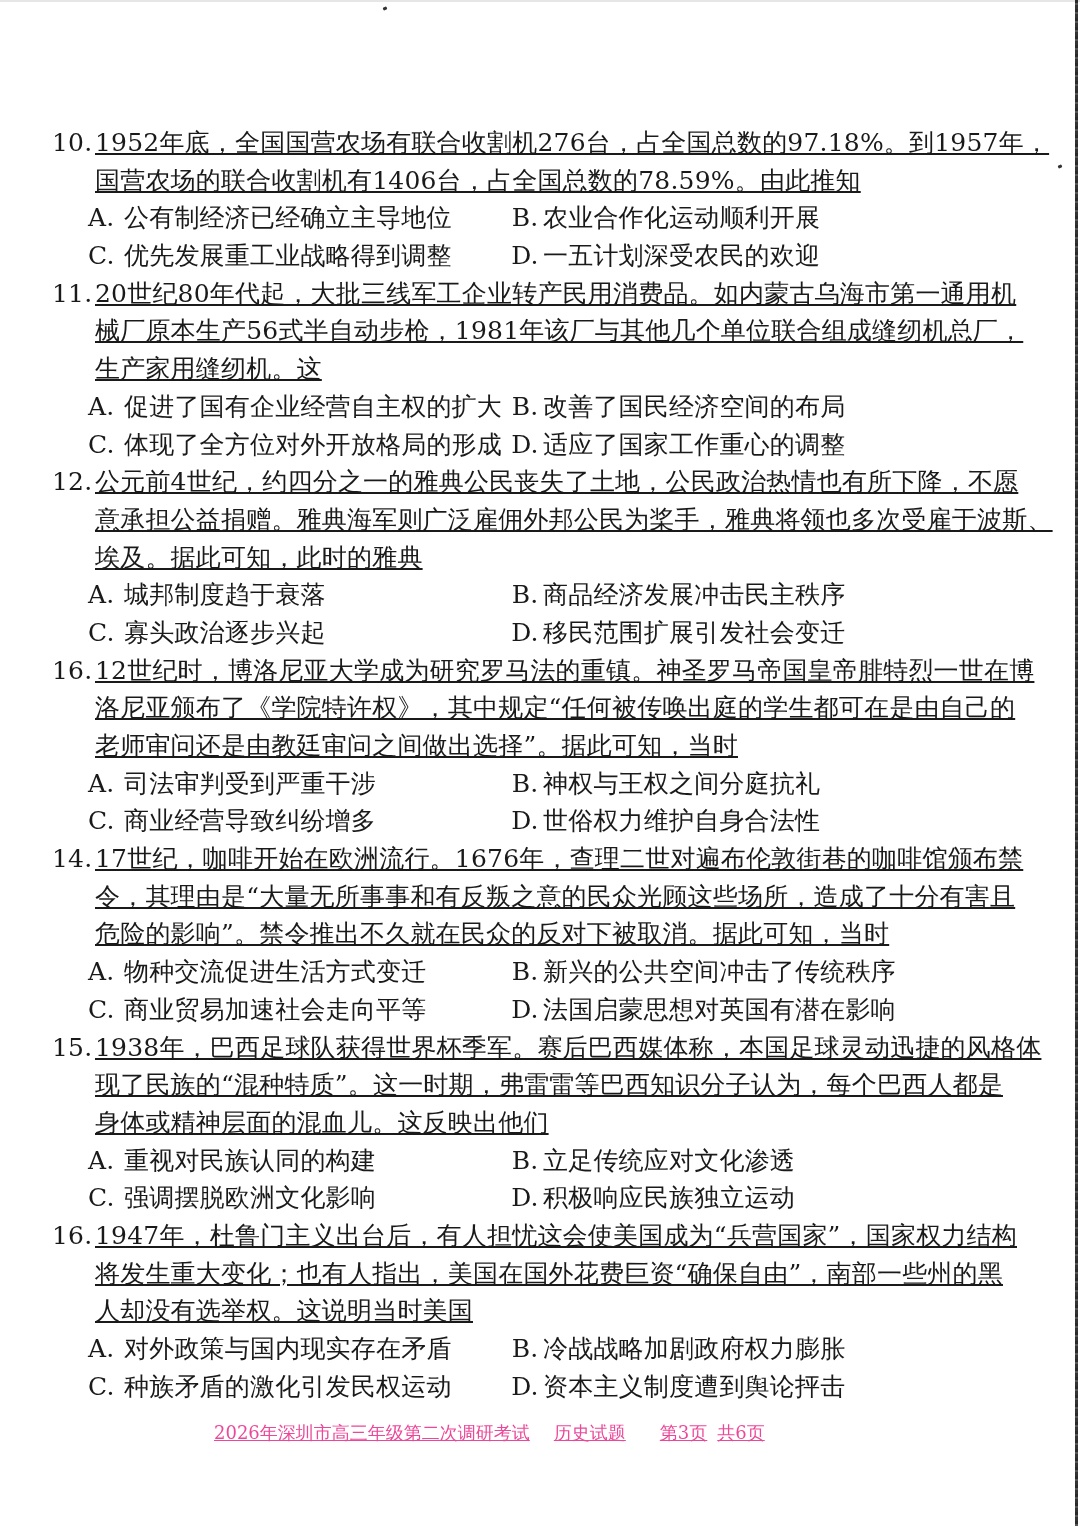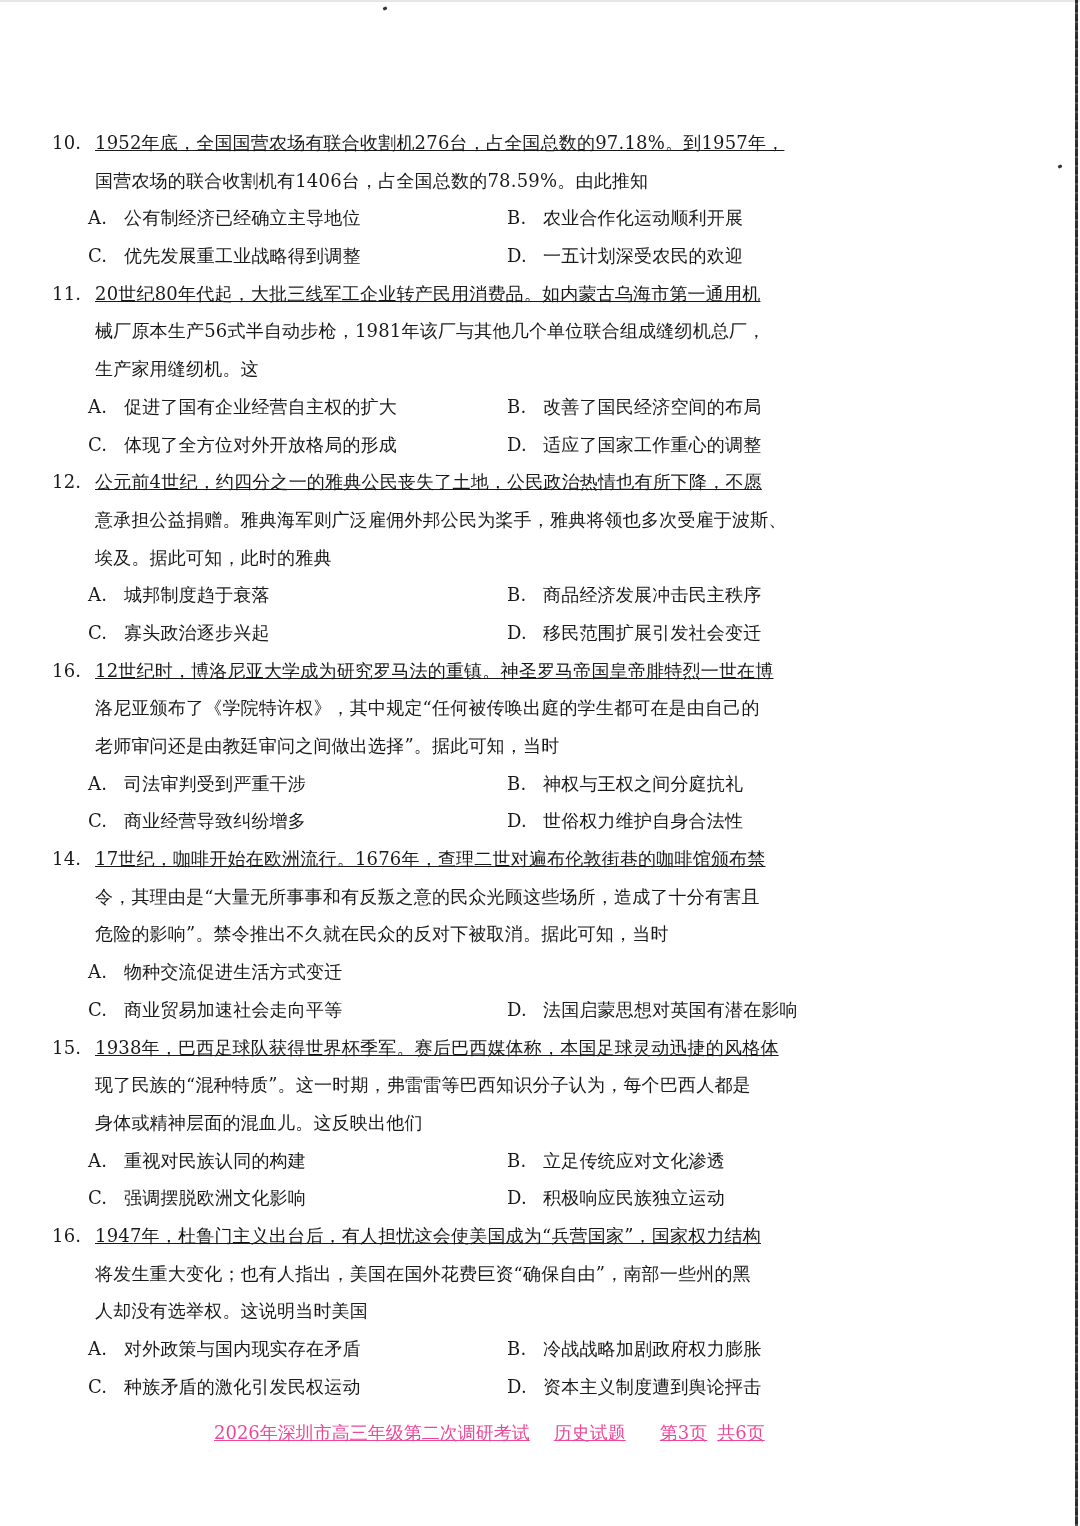--- a/index.html
+++ b/index.html
@@ -9,26 +9,26 @@
   }
   .page { position:absolute; left:0; top:0; width:1080px; height:1526px; }
   .edge-right {
     position:absolute; right:2px; top:0; width:3px; height:1526px;
     background:repeating-linear-gradient(180deg,#2a2a2a 0 3px,#555 3px 5px,#333 5px 9px);
   }
   .edge-top { position:absolute; left:0; top:0; width:1080px; height:2px; background:#e6e6e6; }
   .speck { position:absolute; width:4px; height:3px; background:#333; border-radius:1px; transform:rotate(-25deg); }
   .questions { position:absolute; left:0; top:124px; width:1080px; }
   .q { position:relative; }
-  .line { position:relative; height:37.7px; line-height:37.7px; font-size:18px; white-space:nowrap; letter-spacing:0.2px; }
+  .line { position:relative; height:37.7px; line-height:37.7px; font-size:25px; white-space:nowrap; letter-spacing:0.2px; }
   .qnum { position:absolute; left:52px; top:0; }
   .stem-first { position:absolute; left:95px; top:0;text-decoration:underline; }
-  .stem { position:absolute; left:95px; top:0; }
+  .stem { position:absolute; left:95px; top:0;text-decoration:underline; }
   .opt-left { position:absolute; left:88px; top:0; }
-  .opt-right { position:absolute; left:507px; top:0; }
+  .opt-right { position:absolute; left:507px; top:0;text-align:center; }
   .optlabel { display:inline-block; width:36px; }
   .footer {
     position:absolute; left:214px; top:1420px; font-size:18px; line-height:26px; white-space:nowrap; color:#ec4899;text-decoration:underline;
   }
   .footer .gap1 { display:inline-block; width:24px; }
   .footer .gap2 { display:inline-block; width:34px; }
   .footer .gap3 { display:inline-block; width:10px; }
 </style>
 </head>
 <body>
@@ -128,20 +128,21 @@
           <span class="stem-first">17世纪，咖啡开始在欧洲流行。1676年，查理二世对遍布伦敦街巷的咖啡馆颁布禁</span>
         </div>
       <div class="line">
           <span class="stem">令，其理由是“大量无所事事和有反叛之意的民众光顾这些场所，造成了十分有害且</span>
         </div>
       <div class="line">
           <span class="stem">危险的影响”。禁令推出不久就在民众的反对下被取消。据此可知，当时</span>
         </div>
       <div class="line">
         <span class="opt-left"><span class="optlabel">A.</span><span>物种交流促进生活方式变迁</span></span>
+        <span class="opt-right"><span class="optlabel">B.</span><span>新兴的公共空间冲击了传统秩序</span></span>
       </div>
       <div class="line">
         <span class="opt-left"><span class="optlabel">C.</span><span>商业贸易加速社会走向平等</span></span>
         <span class="opt-right"><span class="optlabel">D.</span><span>法国启蒙思想对英国有潜在影响</span></span>
       </div>
     </div>
 
     <div class="q">
       <div class="line">
           <span class="qnum">15.</span>

